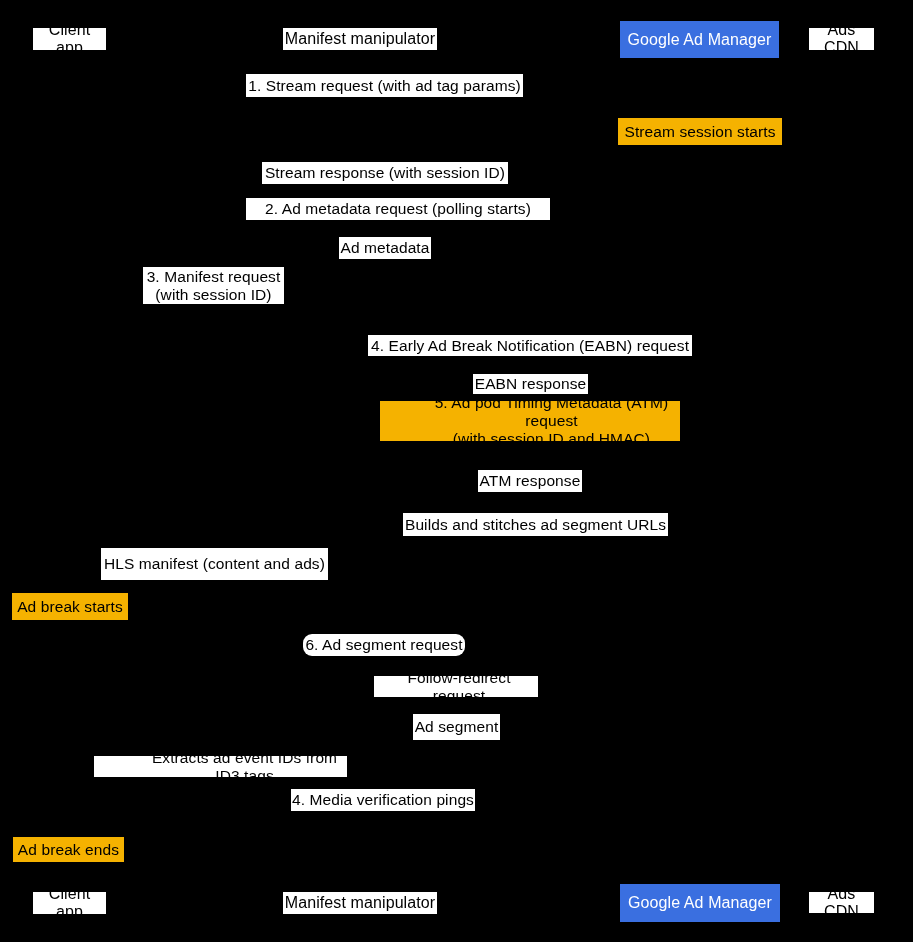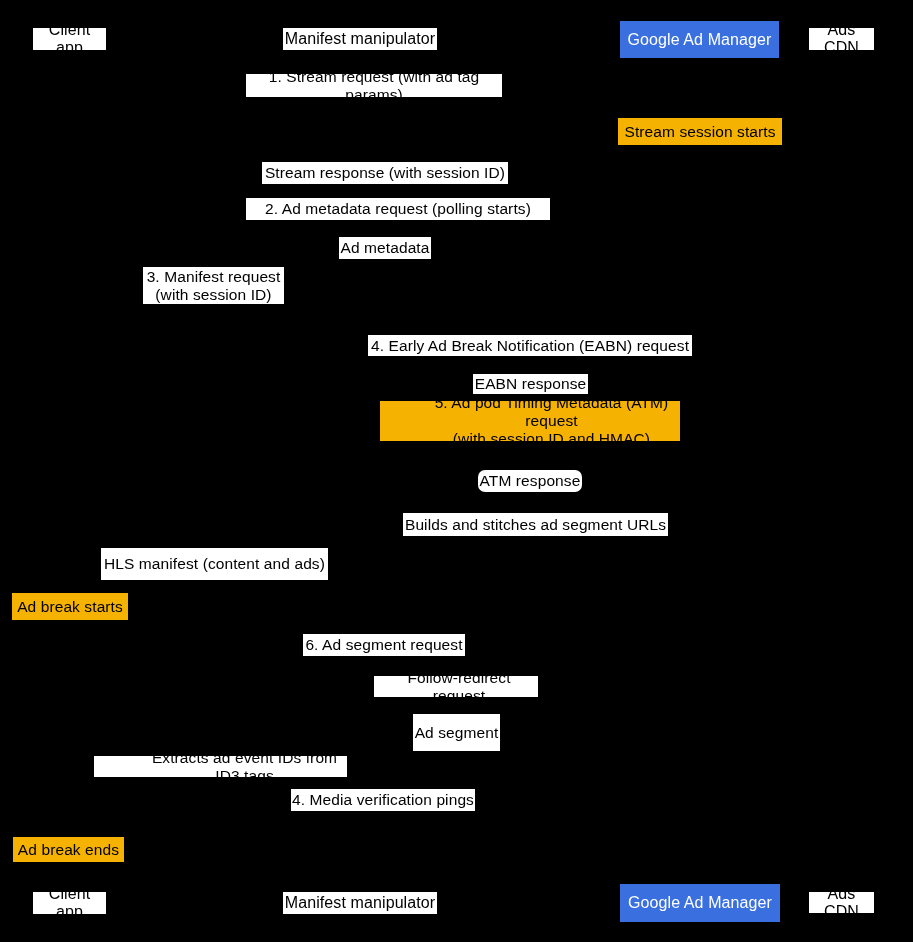--- a/index.html
+++ b/index.html
@@ -45,38 +45,38 @@
   }
 </style>
 </head>
 <body>
 
 <div id="stage" style="--bg: #000000; --label-bg: #ffffff; --label-text: #000000; --note-bg: #f5b200; --accent-bg: #3a6fe0; --accent-text: #ffffff;">
     <div class="lbl actor" style="left: 33px; top: 28px; width: 73px; height: 22px;">Client app</div>
     <div class="lbl actor" style="left: 283px; top: 28px; width: 154px; height: 22px;">Manifest manipulator</div>
     <div class="lbl actor-highlight" style="left: 620px; top: 21px; width: 159px; height: 37px;">Google Ad Manager</div>
     <div class="lbl actor" style="left: 809px; top: 28px; width: 65px; height: 22px;">Ads CDN</div>
-    <div class="lbl message" style="left: 246px; top: 74px; width: 256px; height: 23px;">1. Stream request (with ad tag params)</div>
+    <div class="lbl message" style="left: 246px; top: 74px; width: 277px; height: 23px;">1. Stream request (with ad tag params)</div>
     <div class="lbl note" style="left: 618px; top: 118px; width: 164px; height: 27px;">Stream session starts</div>
     <div class="lbl message" style="left: 262px; top: 162px; width: 246px; height: 22px;">Stream response (with session ID)</div>
     <div class="lbl message" style="left: 246px; top: 198px; width: 304px; height: 22px;">2. Ad metadata request (polling starts)</div>
     <div class="lbl message" style="left: 339px; top: 237px; width: 92px; height: 22px;">Ad metadata</div>
     <div class="lbl message" style="left: 143px; top: 267px; width: 141px; height: 37px;">3. Manifest request
 (with session ID)</div>
     <div class="lbl message" style="left: 368px; top: 335px; width: 324px; height: 21px;">4. Early Ad Break Notification (EABN) request</div>
     <div class="lbl message" style="left: 473px; top: 374px; width: 115px; height: 20px;">EABN response</div>
     <div class="lbl note" style="left: 380px; top: 401px; width: 300px; height: 40px; padding-left: 43px;">5. Ad pod Timing Metadata (ATM) request
 (with session ID and HMAC)</div>
-    <div class="lbl message" style="left: 478px; top: 470px; width: 104px; height: 22px; border-radius: 7px;">ATM response</div>
+    <div class="lbl message" style="left: 478px; top: 470px; width: 104px; height: 22px;">ATM response</div>
     <div class="lbl action" style="left: 383px; top: 513px; width: 265px; height: 23px; margin-left: 20px;">Builds and stitches ad segment URLs</div>
     <div class="lbl message" style="left: 101px; top: 548px; width: 227px; height: 32px;">HLS manifest (content and ads)</div>
     <div class="lbl note" style="left: 12px; top: 593px; width: 116px; height: 27px;">Ad break starts</div>
-    <div class="lbl message" style="left: 303px; top: 634px; width: 162px; height: 22px;">6. Ad segment request</div>
+    <div class="lbl message" style="left: 303px; top: 634px; width: 162px; height: 22px; border-radius: 9px;">6. Ad segment request</div>
     <div class="lbl message" style="left: 374px; top: 676px; width: 164px; height: 21px; padding-left: 6px;">Follow-redirect request</div>
-    <div class="lbl message" style="left: 413px; top: 714px; width: 87px; height: 37px;">Ad segment</div>
+    <div class="lbl message" style="left: 413px; top: 714px; width: 87px; height: 26px;">Ad segment</div>
     <div class="lbl action" style="left: 94px; top: 756px; width: 253px; height: 21px; padding-left: 48px;">Extracts ad event IDs from ID3 tags</div>
     <div class="lbl message" style="left: 291px; top: 789px; width: 184px; height: 22px;">4. Media verification pings</div>
     <div class="lbl note" style="left: 13px; top: 837px; width: 111px; height: 25px;">Ad break ends</div>
     <div class="lbl actor" style="left: 33px; top: 892px; width: 73px; height: 22px;">Client app</div>
     <div class="lbl actor" style="left: 283px; top: 892px; width: 154px; height: 22px;">Manifest manipulator</div>
     <div class="lbl actor-highlight" style="left: 620px; top: 884px; width: 160px; height: 38px;">Google Ad Manager</div>
     <div class="lbl actor" style="left: 809px; top: 892px; width: 65px; height: 21px;">Ads CDN</div>
   </div>
 
 </body></html>

